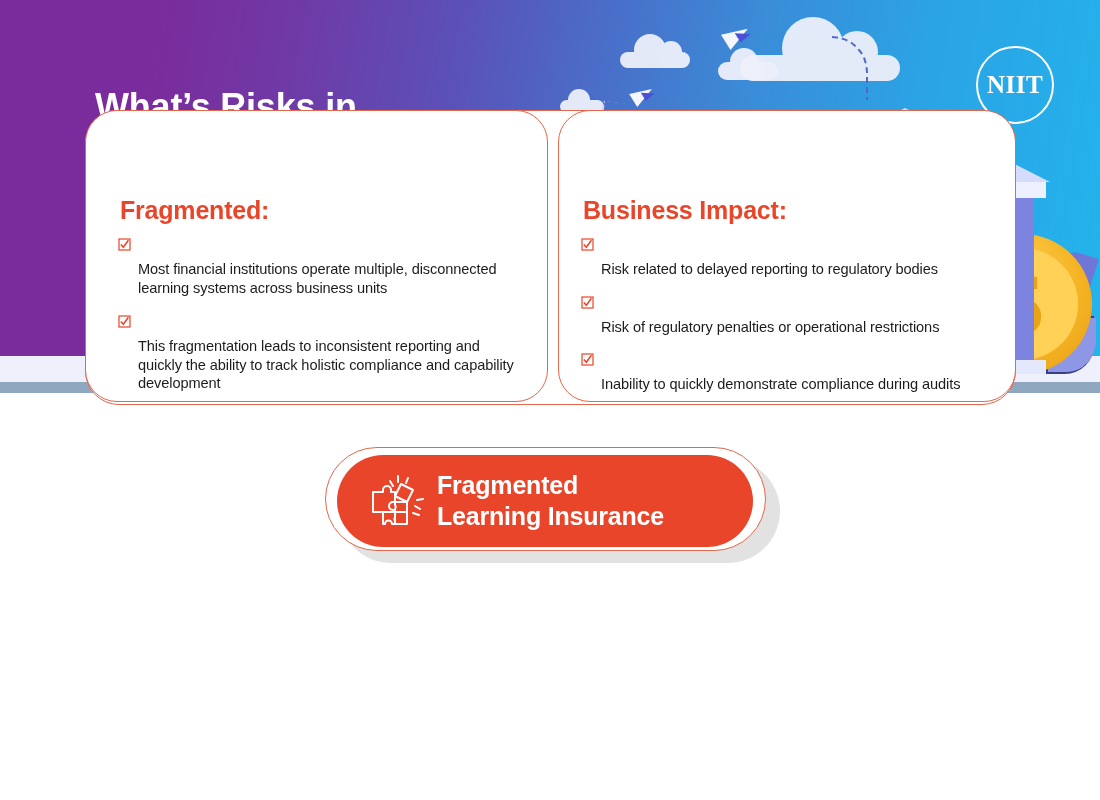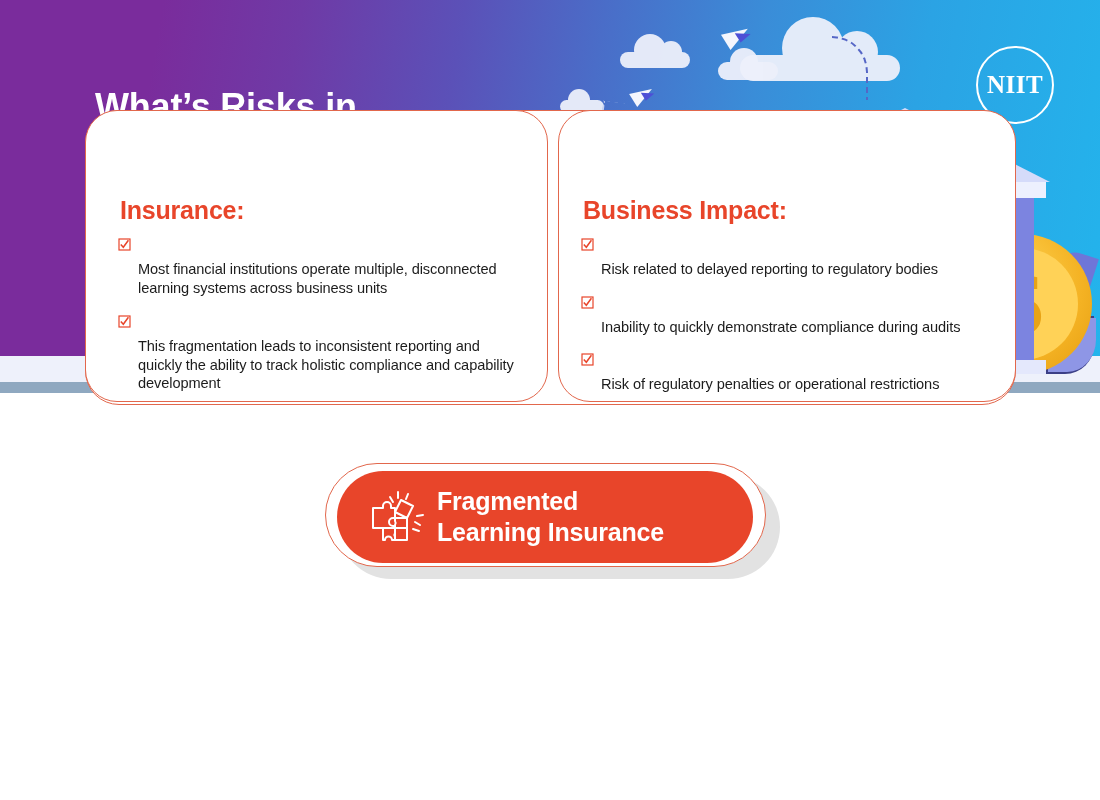--- a/index.html
+++ b/index.html
@@ -352,21 +352,21 @@
   .bullets.right-b { left: 581px; top: 236px; width: 420px; }
 
   .bullet { display: flex; margin-bottom: 13px; }
   .bullet .bx { flex: 0 0 20px; padding-top: 2px; }
   .bullet .bx svg { display: block; }
   .bullet .btxt {
     font-size: 14.6px; line-height: 18.6px; color: #1C1C1C; letter-spacing: -0.1px; margin-top: 24px;
   }
 
   
-  .badge-wrap { position: absolute; left: 325px; top: 463px; width: 455px; height: 116px; }
+  .badge-wrap { position: absolute; left: 325px; top: 447px; width: 455px; height: 116px; }
   .badge-shadow {
     position: absolute; left: 14px; top: 12px; width: 441px; height: 104px;
     background: #E2E2E2; border-radius: 52px;
   }
   .badge-ring {
     position: absolute; left: 0; top: 0; width: 441px; height: 104px;
     background: #ffffff; border: 1.2px solid #E2674C; border-radius: 52px;
   }
   .badge {
     position: absolute; left: 12px; top: 8px; width: 416px; height: 92px;
@@ -544,21 +544,21 @@
   </div>
 
   <div class="hero-bottom-bar"></div>
 
   <div>
 
     <div class="outer-card"></div>
     <div class="inner-card left"></div>
     <div class="inner-card right"></div>
 
-    <div class="col-title left-t">Insurance:</div>
+    <div class="col-title left-t">Fragmented:</div>
     <div class="col-title right-t">Business Impact:</div>
 
     <div class="bullets left-b">
       <div class="bullet">
         <span class="bx">
           <svg width="13" height="13" viewBox="0 0 13 13">
             <rect x="1" y="1" width="11" height="11" fill="none" stroke="#E8452A" stroke-width="1.2"></rect>
             <path d="M2.8 6.6 L5.3 9.3 L10.4 2.2" fill="none" stroke="#E8452A" stroke-width="1.5"></path>
           </svg>
         </span>
@@ -585,30 +585,30 @@
         </span>
         <span class="btxt">Risk related to delayed reporting to regulatory bodies</span>
       </div>
       <div class="bullet" style="margin-top:15px">
         <span class="bx">
           <svg width="13" height="13" viewBox="0 0 13 13">
             <rect x="1" y="1" width="11" height="11" fill="none" stroke="#E8452A" stroke-width="1.2"></rect>
             <path d="M2.8 6.6 L5.3 9.3 L10.4 2.2" fill="none" stroke="#E8452A" stroke-width="1.5"></path>
           </svg>
         </span>
-        <span class="btxt">Inability to quickly demonstrate compliance during audits</span>
+        <span class="btxt">Risk of regulatory penalties or operational restrictions</span>
       </div>
       <div class="bullet" style="margin-top:15px">
         <span class="bx">
           <svg width="13" height="13" viewBox="0 0 13 13">
             <rect x="1" y="1" width="11" height="11" fill="none" stroke="#E8452A" stroke-width="1.2"></rect>
             <path d="M2.8 6.6 L5.3 9.3 L10.4 2.2" fill="none" stroke="#E8452A" stroke-width="1.5"></path>
           </svg>
         </span>
-        <span class="btxt">Risk of regulatory penalties or operational restrictions</span>
+        <span class="btxt">Inability to quickly demonstrate compliance during audits</span>
       </div>
     </div>
 
     <div class="badge-wrap">
       <div class="badge-shadow"></div>
       <div class="badge-ring"></div>
       <div class="badge">
         <span class="badge-icon">
           <svg width="62" height="62" viewBox="0 0 62 62">
             <g fill="none" stroke="#ffffff" stroke-width="2" stroke-linejoin="round" stroke-linecap="round">

